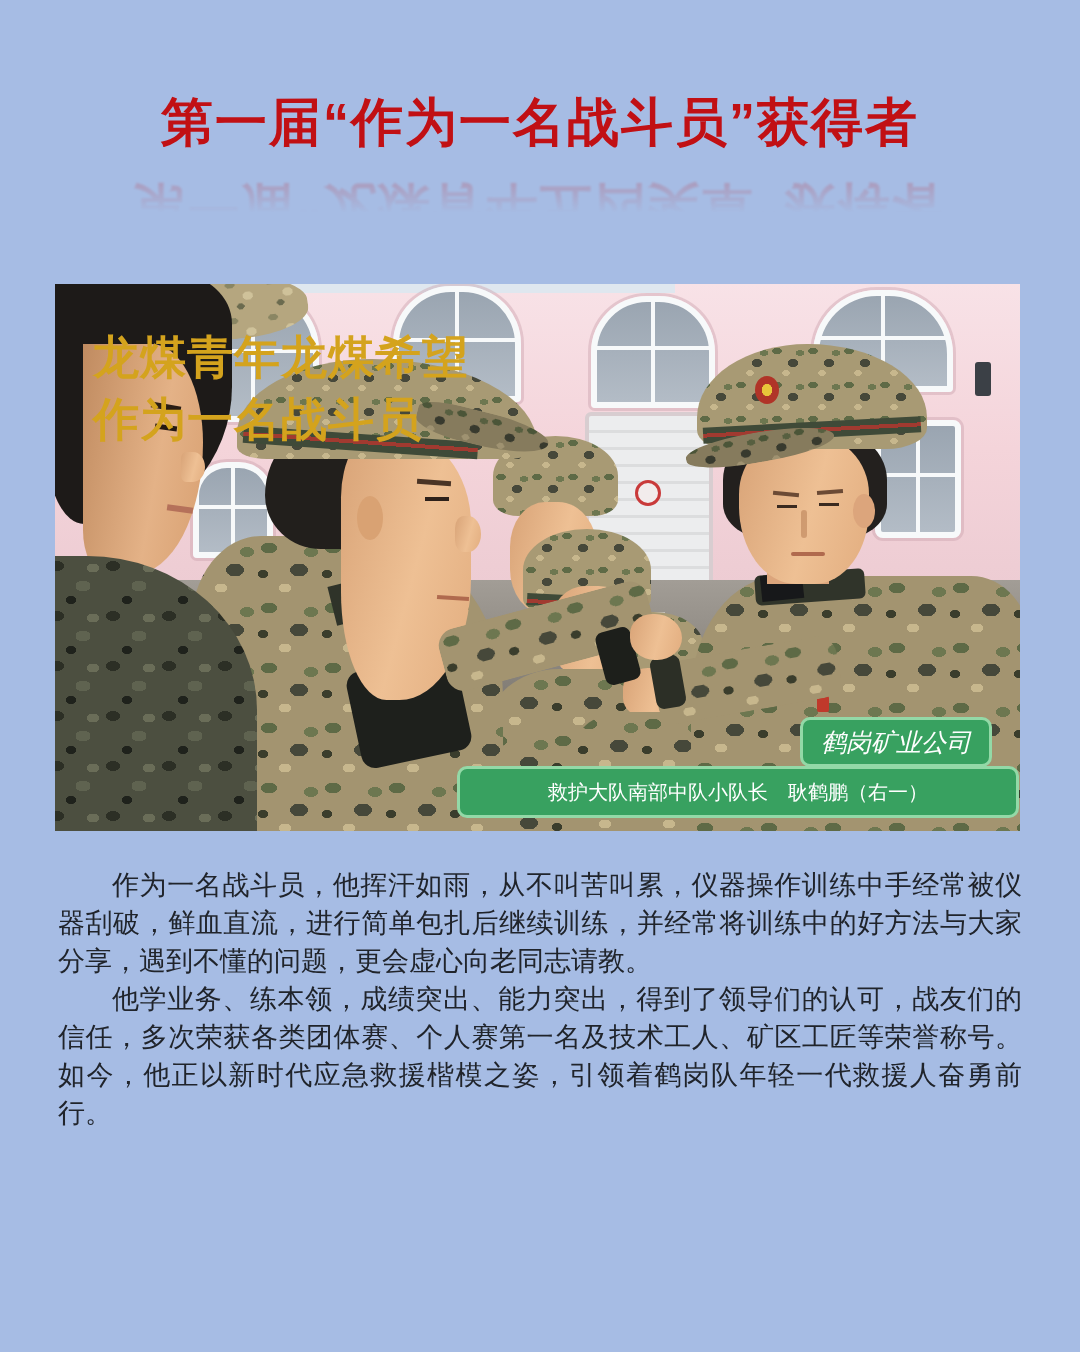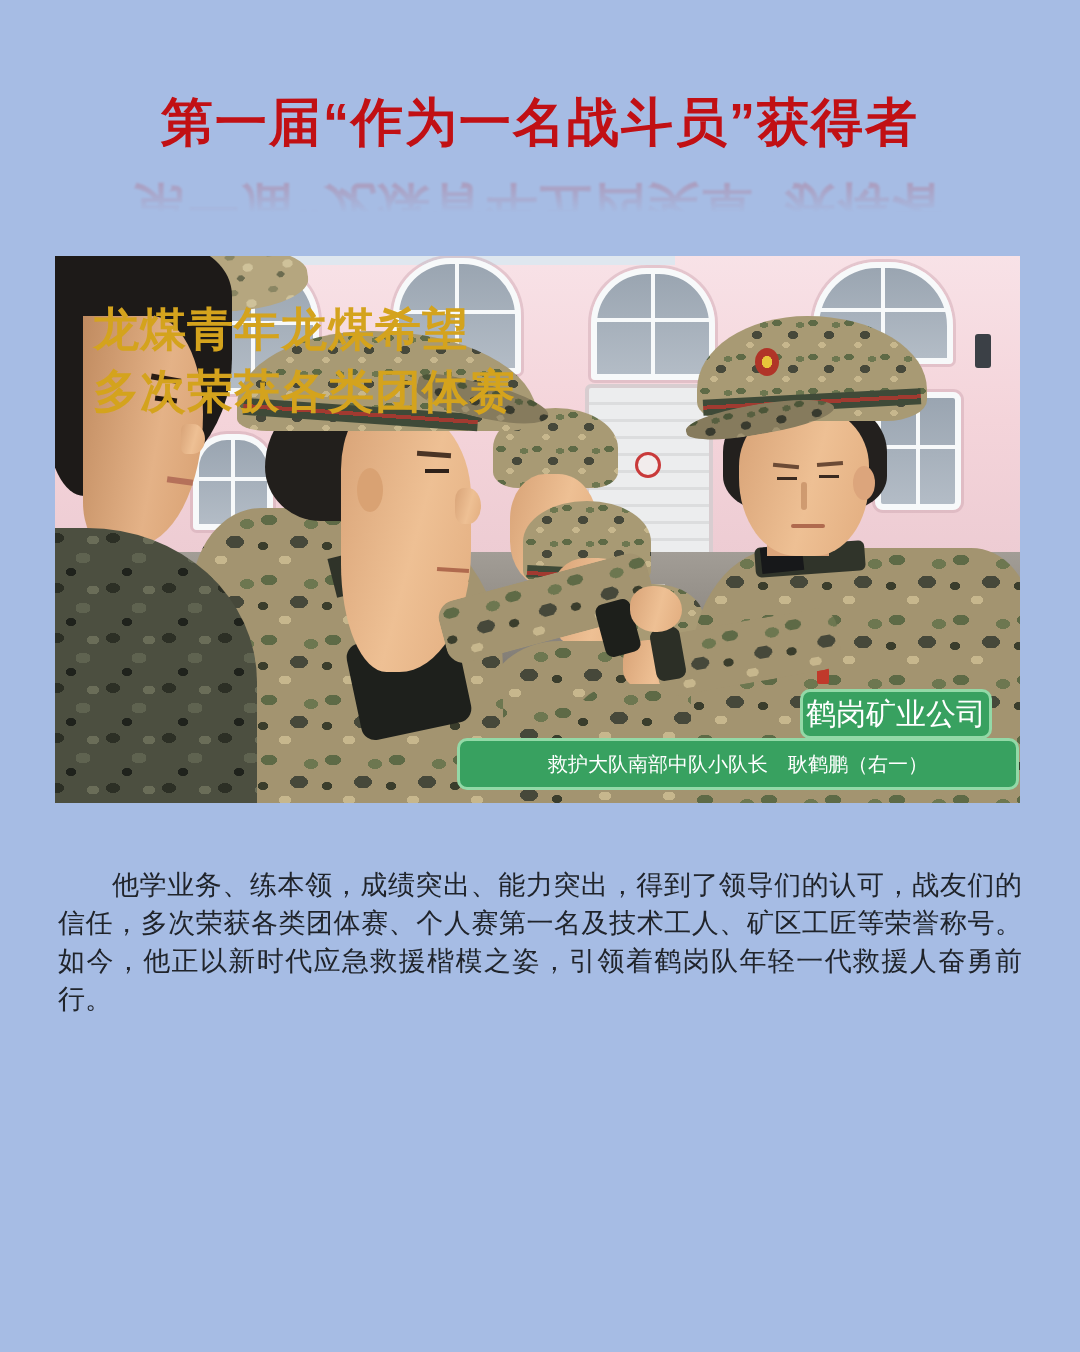--- a/index.html
+++ b/index.html
@@ -8,21 +8,21 @@
   
   .main-title{position:absolute;top:86px;left:0;width:100%;text-align:center;
 "Liberation Sans",sans-serif;  font-weight:900;font-size:52px;line-height:72px;letter-spacing:2px;color:#c11014;}
   .title-reflect-wrap{position:absolute;top:172px;left:0;width:100%;height:50px;overflow:hidden;opacity:.28;
     filter:blur(1px);
     -webkit-mask-image:linear-gradient(to bottom,rgba(0,0,0,.9),transparent 82%);
             mask-image:linear-gradient(to bottom,rgba(0,0,0,.9),transparent 82%);}
   .title-reflect-wrap .mirror{transform:scaleY(-1);font-weight:900;font-size:52px;line-height:72px;
     letter-spacing:2px;color:#c11014;text-align:center;}
   
-  .photo{position:absolute;left:55px;top:256px;width:965px;height:547px;overflow:hidden;background:#14532d;}
+  .photo{position:absolute;left:55px;top:284px;width:965px;height:547px;overflow:hidden;background:#14532d;}
   .abs{position:absolute;}
   
   .camo{background-color:#a39470;background-image:
     radial-gradient(ellipse 16px 11px at 14px 12px,#5e6a46 49%,transparent 50%),
     radial-gradient(ellipse 18px 13px at 44px 34px,#46483a 49%,transparent 50%),
     radial-gradient(ellipse 13px 9px at 30px 52px,#c7b78d 49%,transparent 50%),
     radial-gradient(ellipse 14px 10px at 56px 16px,#6d7750 49%,transparent 50%),
     radial-gradient(ellipse 11px 8px at 8px 38px,#3a3d2c 49%,transparent 50%);
     background-size:64px 60px;}
   .camo-fine{background-color:#a89a74;background-image:
@@ -143,28 +143,29 @@
     <div class="abs" style="left:-8px;top:-10px;width:185px;height:250px;background:#1d1a18;border-radius:0 30% 70% 20% / 0 20% 55% 30%;z-index:6;"></div>
     <div class="abs" style="left:28px;top:60px;width:120px;height:230px;background:linear-gradient(100deg,#c08b60,#e4b287 60%,#d8a071);border-radius:0 45% 60% 20%;z-index:6;"></div>
     <div class="abs skin" style="left:126px;top:168px;width:24px;height:30px;border-radius:30% 70% 70% 30%;z-index:6;"></div>
     <div class="abs" style="left:96px;top:120px;width:30px;height:6px;background:#2a1d14;transform:rotate(10deg);z-index:6;"></div>
     <div class="abs" style="left:100px;top:141px;width:22px;height:5px;background:#241811;transform:rotate(8deg);z-index:6;"></div>
     <div class="abs" style="left:112px;top:222px;width:26px;height:6px;background:#b5715a;transform:rotate(8deg);z-index:6;"></div>
     <div class="abs camo-dark" style="left:-10px;top:272px;width:212px;height:280px;border-radius:0 80% 0 0 / 0 55% 0 0;z-index:6;"></div>
 
     <div class="slogan">
       <div>龙煤青年龙煤希望</div>
-      <div>多次荣获各类团体赛</div>
+      <div>作为一名战斗员</div>
     </div>
 
-    <div class="gbadge" style="left:745px;top:433px;width:186px;height:44px;font-size:30px;">
+    <div class="gbadge" style="left:745px;top:433px;width:186px;height:44px;font-size:25px;font-style:italic;">
         <span>鹤岗矿业公司</span>
       </div>
     <div class="gbadge" style="left:402px;top:482px;width:556px;height:46px;font-size:20px;">
         <span>救护大队南部中队小队长　耿鹤鹏（右一）</span>
       </div>
   </div>
 
   <div class="article">
+    <p>作为一名战斗员，他挥汗如雨，从不叫苦叫累，仪器操作训练中手经常被仪器刮破，鲜血直流，进行简单包扎后继续训练，并经常将训练中的好方法与大家分享，遇到不懂的问题，更会虚心向老同志请教。</p>
     <p>他学业务、练本领，成绩突出、能力突出，得到了领导们的认可，战友们的信任，多次荣获各类团体赛、个人赛第一名及技术工人、矿区工匠等荣誉称号。如今，他正以新时代应急救援楷模之姿，引领着鹤岗队年轻一代救援人奋勇前行。</p>
   </div>
 
 </div>
 
 </body></html>

